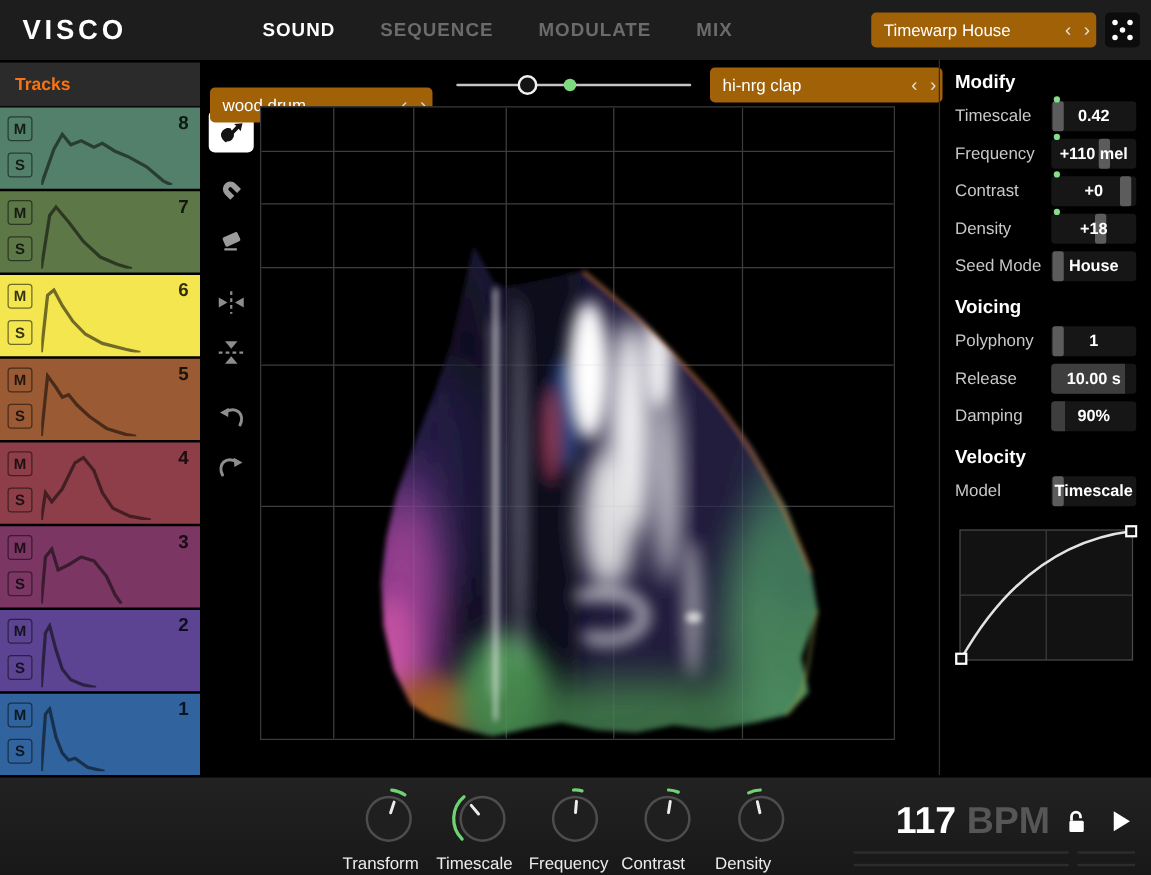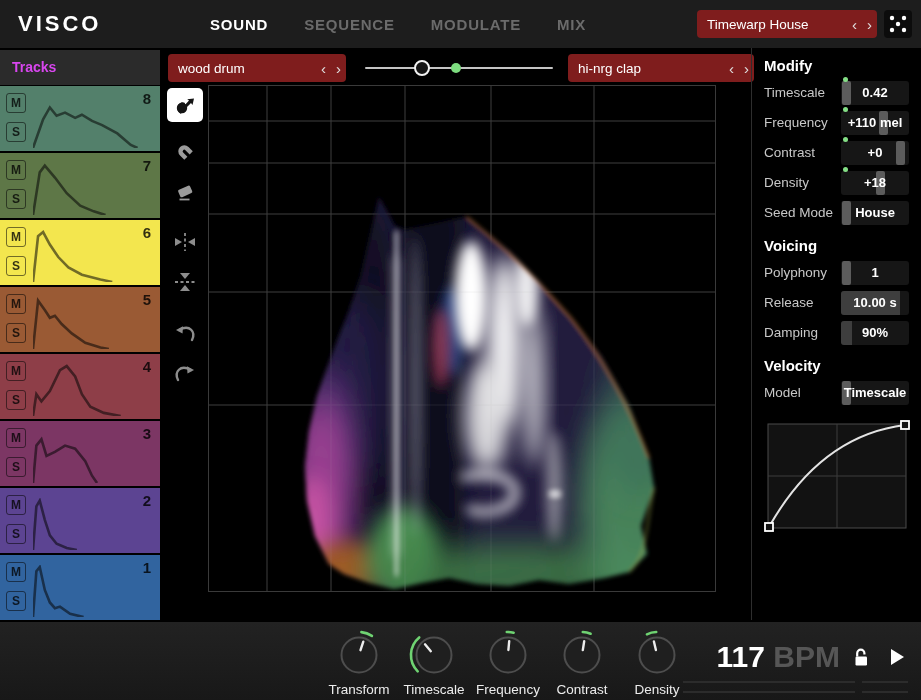--- a/index.html
+++ b/index.html
@@ -6,45 +6,45 @@
     font-family:"Liberation Sans",sans-serif;-webkit-font-smoothing:antialiased;}
   .abs{position:absolute;}
   #stage{position:relative;width:921px;height:700px;background:#000;}
 
   
   #topbar{left:0;top:0;width:921px;height:48px;background:#1d1d1d;}
   #logo{left:18px;top:0;height:48px;line-height:48px;color:#fff;font-size:22px;font-weight:bold;letter-spacing:3px;}
   #tabs{left:210px;top:0;height:48px;display:flex;gap:36px;align-items:center;}
   .tab{font-size:15px;font-weight:bold;letter-spacing:.8px;color:#6b6b6b;cursor:default;}
   .tab.active{color:#fff;}
-  .selbox{background:#7f1d1d;border-radius:4px;display:flex;align-items:center;color:#fff;font-size:13.5px;}
+  .selbox{background:#a16207;border-radius:4px;display:flex;align-items:center;color:#fff;font-size:13.5px;}
   .selbox .lbl{flex:1;padding-left:10px;white-space:nowrap;overflow:hidden;}
   .selbox .arr{color:#e0e0e0;font-size:15px;padding:0 5px;line-height:1;}
   #preset{left:697px;top:10px;width:180px;height:28px;}
   #dicebtn{left:884px;top:10px;width:28px;height:28px;background:#0c0c0c;border-radius:4px;}
 
   
-  #trackhdr{left:0;top:50px;width:160px;height:35px;background:#2b2b2b;color:#d946ef;
+  #trackhdr{left:0;top:50px;width:160px;height:35px;background:#2b2b2b;color:#f97316;
     font-size:14px;font-weight:bold;line-height:35px;padding-left:12px;box-sizing:border-box;}
   #tracklist{left:0;top:86px;width:160px;}
   .track{position:relative;width:160px;height:65px;margin-bottom:2px;}
   .ms{position:absolute;left:6px;width:20px;height:20px;border:1.5px solid rgba(5,5,5,.55);
     border-radius:3px;color:rgba(5,5,5,.8);font-size:12px;font-weight:bold;
     display:flex;align-items:center;justify-content:center;box-sizing:border-box;}
   .ms.m{top:7px;} .ms.s{top:36px;}
   .tracknum{position:absolute;right:9px;top:4px;font-size:15px;font-weight:bold;color:rgba(0,0,0,.8);}
   .env{position:absolute;left:33px;bottom:3px;}
 
   
   #tools{left:164px;top:88px;width:42px;display:flex;flex-direction:column;align-items:center;}
   .tool{width:32px;height:32px;display:flex;align-items:center;justify-content:center;}
   .tool.selected{width:36px;height:34px;background:#fff;border-radius:5px;}
 
   
-  #src-left{left:168px;top:54px;width:178px;height:28px;}
+  #src-left{left:168px;top:70px;width:178px;height:28px;}
   #src-right{left:568px;top:54px;width:186px;height:28px;justify-content:center;}
   #morph{left:361px;top:54px;width:196px;height:28px;}
   #morphline{position:absolute;left:4px;right:4px;top:13px;height:2px;background:#c4c4c4;border-radius:1px;}
   #morphknob{position:absolute;top:6px;width:16px;height:16px;border-radius:50%;
     border:2.5px solid #f2f2f2;background:#141414;box-sizing:border-box;}
   #morphdot{position:absolute;top:9px;width:10px;height:10px;border-radius:50%;}
 
   
   #canvas{left:208px;top:85px;width:506px;height:505px;background:#000;border:1px solid #3a3a3a;box-sizing:content-box;}
 
@@ -56,21 +56,21 @@
   .pbox{position:absolute;right:16px;top:1px;width:68px;height:24px;background:#161616;border-radius:3px;overflow:visible;}
   .pfill{position:absolute;left:0;top:0;height:24px;background:#3e3e3e;border-radius:3px 0 0 3px;}
   .phandle{position:absolute;top:0;width:9px;height:24px;background:#5c5c5c;border-radius:2px;}
   .pval{position:absolute;left:0;right:0;top:0;height:24px;line-height:24px;text-align:center;
     color:#fff;font-size:13px;font-weight:bold;white-space:nowrap;}
   .pdot{position:absolute;width:5px;height:5px;border-radius:50%;top:-4px;left:2px;}
   #curvewrap{position:relative;width:146px;height:112px;margin-top:10px;}
 
   
   #transport{left:0;top:622px;width:921px;height:78px;background:linear-gradient(#222,#181818);}
-  .knobblock{position:absolute;top:6px;width:74px;text-align:center;margin-left:48px;}
+  .knobblock{position:absolute;top:6px;width:74px;}
   .knoblabel{color:#ececec;font-size:13.5px;margin-top:-2px;}
   #bpm{position:absolute;left:660px;top:18px;width:180px;text-align:right;font-size:30px;font-weight:bold;color:#fff;white-space:nowrap;}
   #bpm .unit{color:#565656;margin-top:45px;}
   #lockicon{position:absolute;left:851px;top:24px;}
   #playbtn{position:absolute;left:889px;top:26px;}
   .faintline{position:absolute;height:2px;background:#2c2c2c;}
 </style>
 </head>
 <body>
 

